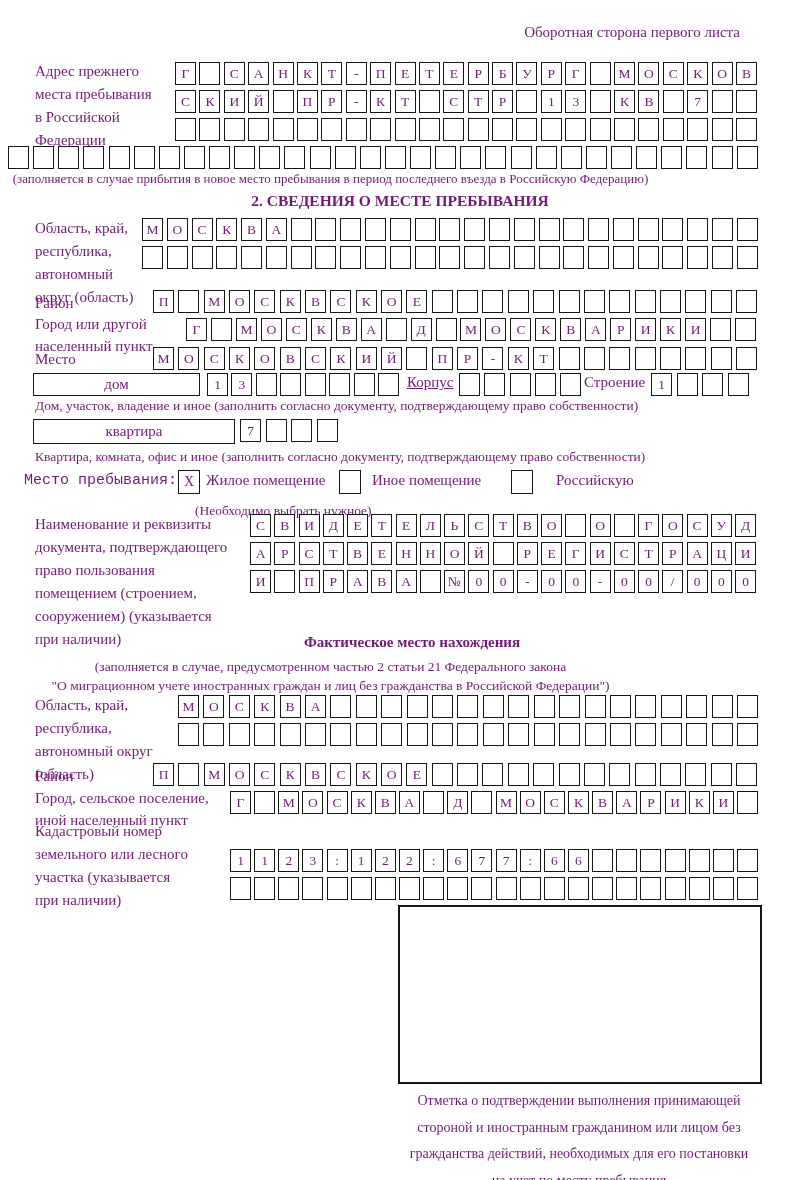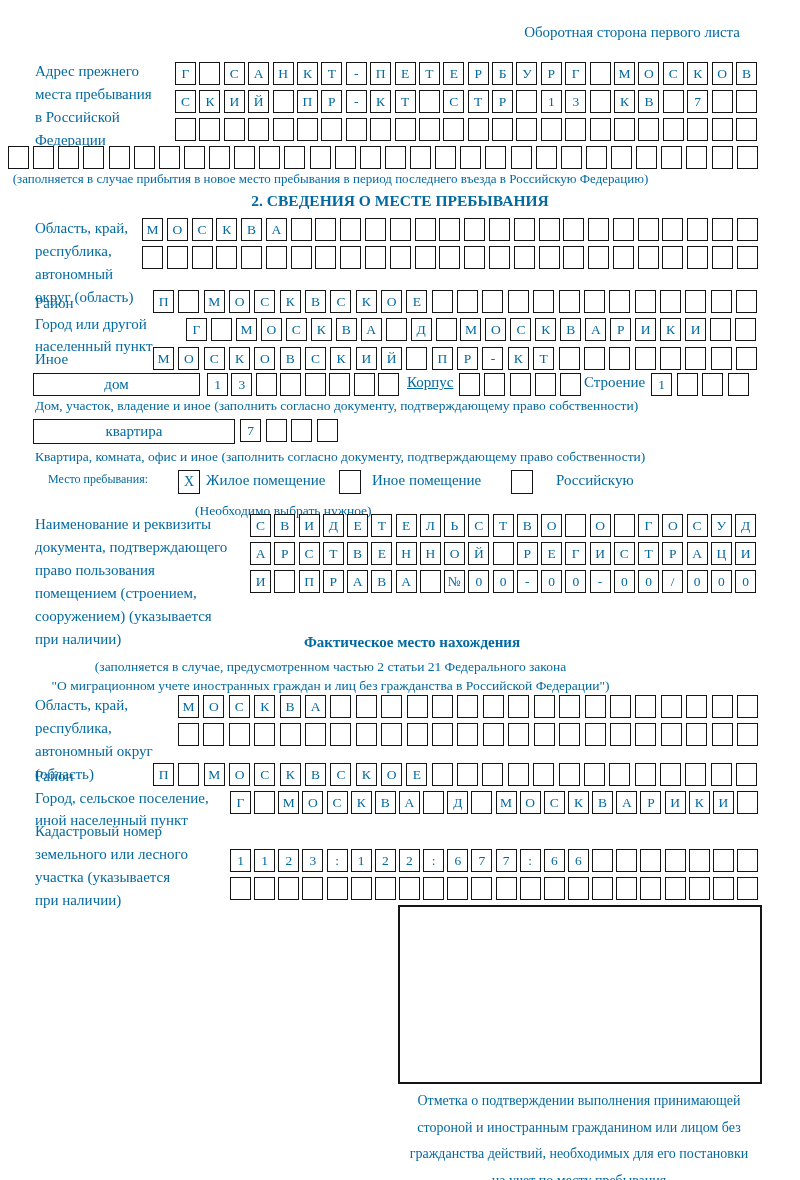--- a/index.html
+++ b/index.html
@@ -1,17 +1,17 @@
 <!DOCTYPE html>
 <html><head>
 <meta charset="utf-8">
 <style>
   html,body{margin:0;padding:0;background:#fff;}
   #page{position:relative;width:800px;height:1180px;background:#ffffff;
-        font-family:"Liberation Serif","DejaVu Serif",serif;color:#0369a1;overflow:hidden;border-radius:21px;}
+        font-family:"Liberation Serif","DejaVu Serif",serif;color:#701a75;overflow:hidden;border-radius:21px;}
   .abs{position:absolute;}
   .lbl{position:absolute;font-size:15px;line-height:23px;white-space:pre-line;}
   .note{position:absolute;font-size:13px;white-space:pre-line;}
   .center{left:0;width:661px;text-align:center;}
   .title{position:absolute;font-weight:bold;font-size:15.5px;}
   .cellrow{position:absolute;display:flex;justify-content:space-between;}
   .cell{flex:0 0 19px;height:21px;border:1.6px solid #151515;background:#fff;
         display:flex;align-items:center;justify-content:center;
         font-size:13.5px;font-family:"Liberation Serif","DejaVu Serif",serif;}
   .wbox{position:absolute;border:1.6px solid #151515;display:flex;align-items:center;justify-content:center;font-size:15px;background:#fff;}
@@ -41,21 +41,21 @@
   #korpus-label{left:407px;top:374px;font-size:15px;text-decoration:underline;}
   #r-korpus{left:459px;top:373px;width:122px;}
   #stroenie-label{left:584px;top:374px;font-size:15px;}
   #r-stroenie{left:651px;top:373px;width:98px;}
   #house-note{left:35px;top:398px;font-size:13.5px;}
 
   #apt-box{left:33px;top:419px;width:200px;height:23px;}
   #r-apt{left:240px;top:419px;width:98px;}
   #apt-note{left:35px;top:449px;font-size:13.5px;}
 
-  #stay-label{left:48px;top:472px;font-size:12px;}
+  #stay-label{left:24px;top:472px;font-size:15px;font-family:Liberation Mono, monospace;}
   #stay-cb1{left:178px;top:470px;}
   #stay-opt1{left:206px;top:472px;font-size:15px;}
   #stay-cb2{left:339px;top:470px;}
   #stay-opt2{left:372px;top:472px;font-size:15px;}
   #stay-cb3{left:511px;top:470px;}
   #stay-opt3{left:556px;top:472px;font-size:15px;}
   #stay-note{left:195px;top:496px;font-size:13.5px;margin-top:7px;}
 
   #doc-label{left:35px;top:513px;}
   #r-doc1{left:250px;top:514px;width:506px;}
@@ -312,21 +312,21 @@
       <span class="cell">В</span>
       <span class="cell">А</span>
       <span class="cell">Р</span>
       <span class="cell">И</span>
       <span class="cell">К</span>
       <span class="cell">И</span>
       <span class="cell"></span>
       <span class="cell"></span>
     </div>
 
-  <div id="s2-street-label" class="lbl">Иное</div>
+  <div id="s2-street-label" class="lbl">Место</div>
   <div id="r-s2street" class="cellrow">
       <span class="cell">М</span>
       <span class="cell">О</span>
       <span class="cell">С</span>
       <span class="cell">К</span>
       <span class="cell">О</span>
       <span class="cell">В</span>
       <span class="cell">С</span>
       <span class="cell">К</span>
       <span class="cell">И</span>

